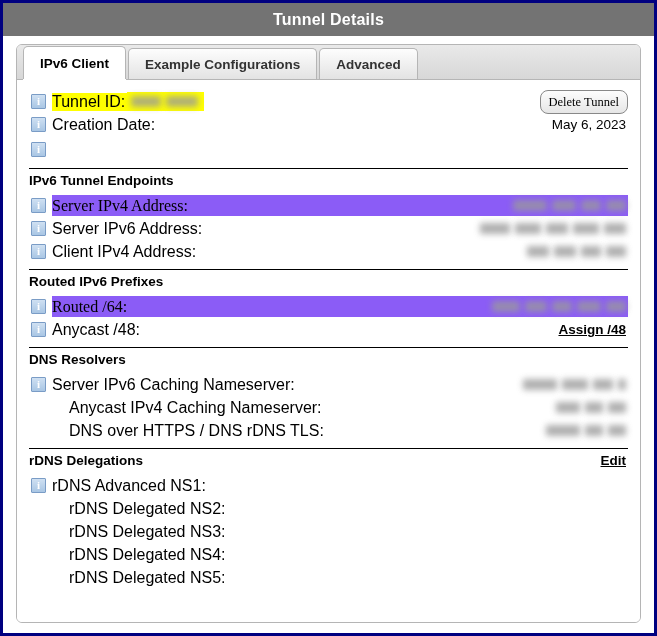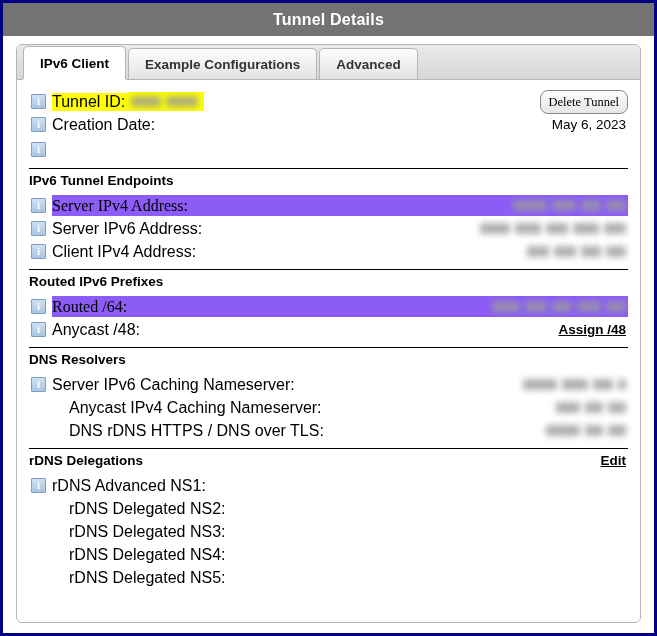--- a/index.html
+++ b/index.html
@@ -315,21 +315,21 @@
           <span class="lbl indent">Anycast IPv4 Caching Nameserver:</span>
           <span class="blurwrap">
             <span class="blur" style="width:24px"></span><span class="blur" style="width:18px"></span><span class="blur" style="width:18px"></span>
           </span>
         </div>
       </div>
 
       <div class="row">
         <span class="ico blank"></span>
         <div class="rowfill">
-          <span class="lbl indent">DNS rDNS HTTPS / DNS over TLS:</span>
+          <span class="lbl indent">DNS over HTTPS / DNS rDNS TLS:</span>
           <span class="blurwrap">
             <span class="blur" style="width:34px"></span><span class="blur" style="width:18px"></span><span class="blur" style="width:18px"></span>
           </span>
         </div>
       </div>
 
       <div class="sect">
         <span>rDNS Delegations</span>
         <span class="linkish">Edit</span>
       </div>

